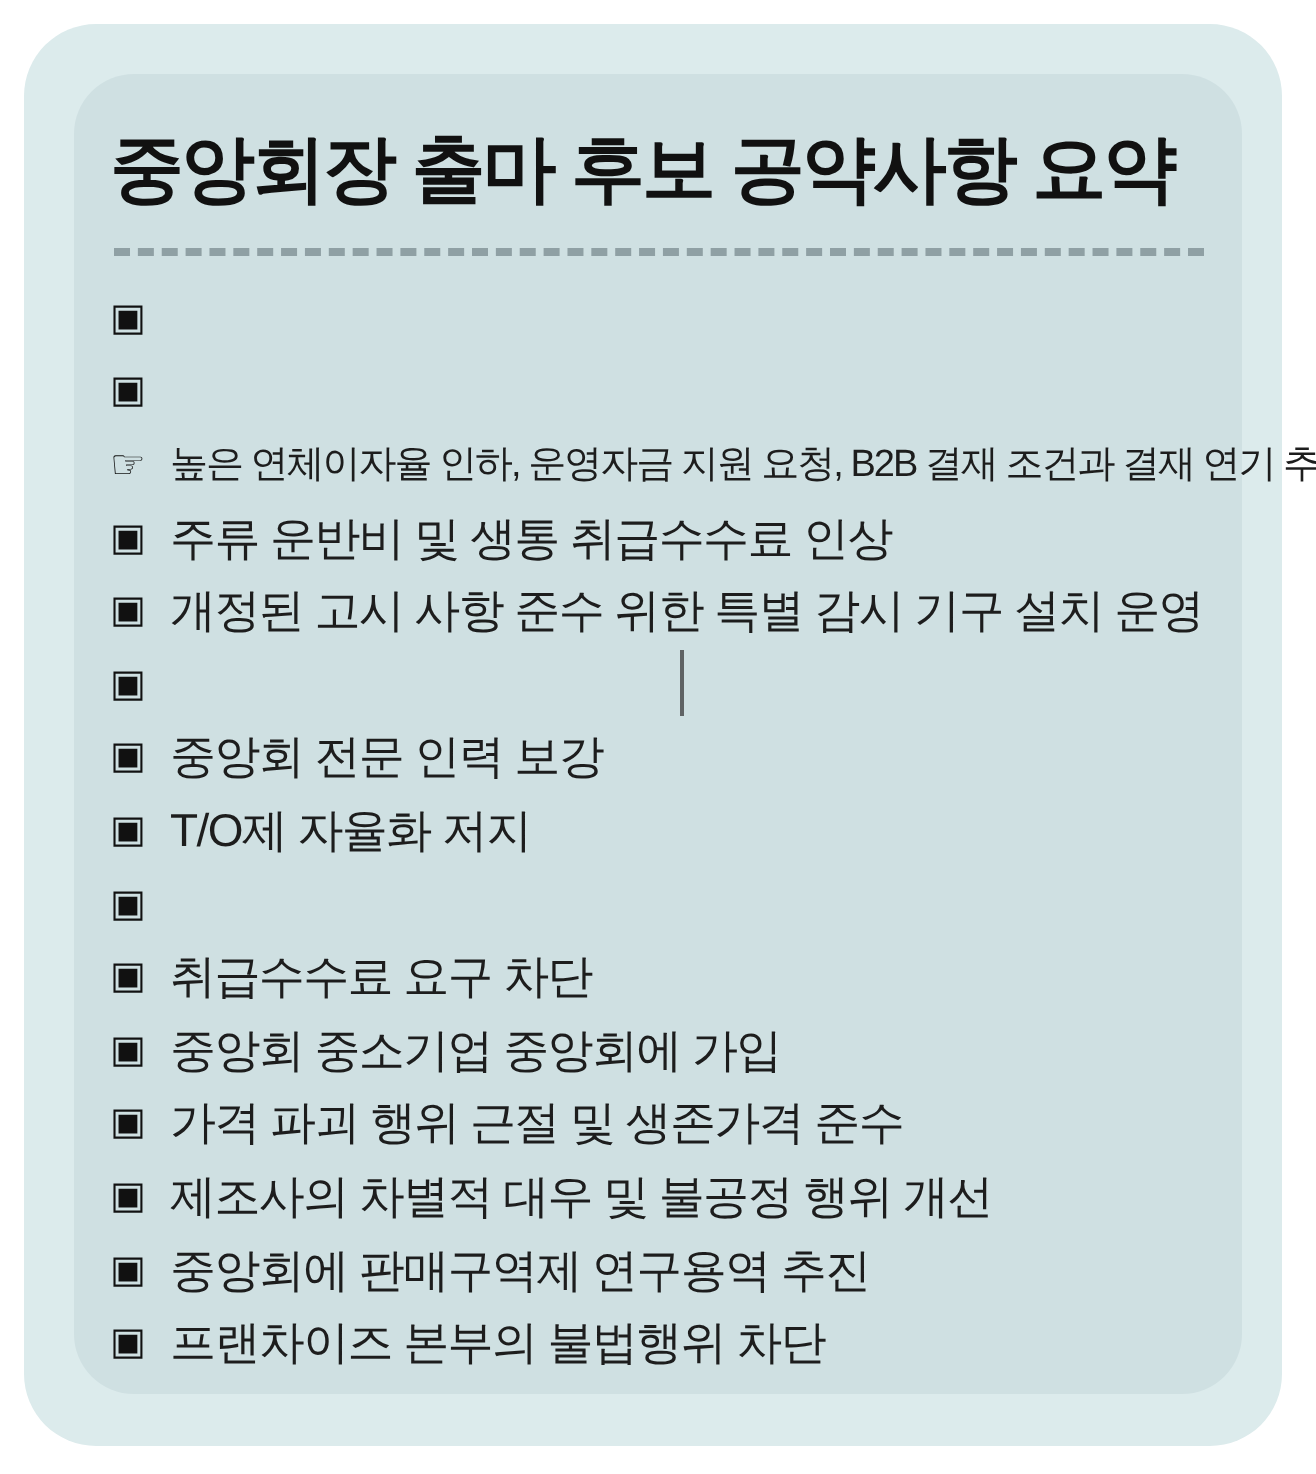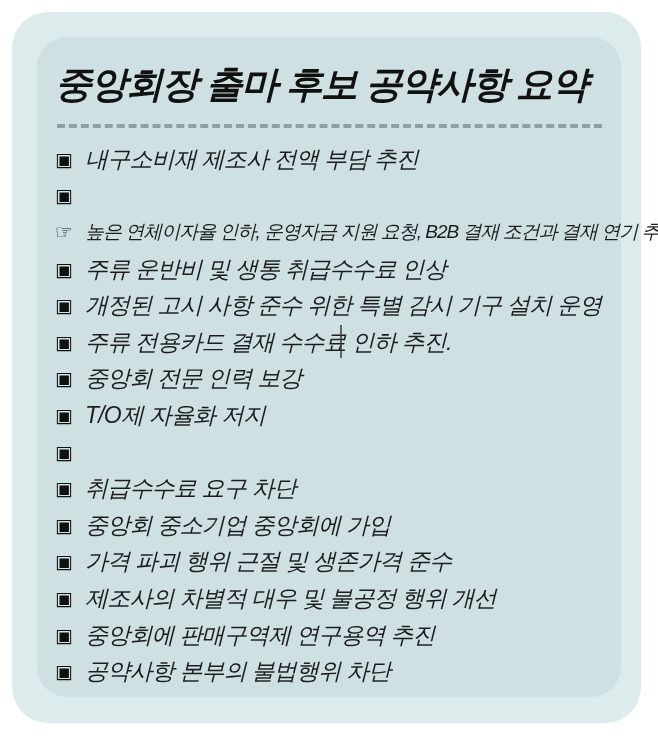--- a/index.html
+++ b/index.html
@@ -17,21 +17,20 @@
   }
   
   .mat {
     position: absolute;
     left: 12px;
     top: 12px;
     width: 629px;
     height: 711px;
     background: #dcebec;
     border-radius: 36px;
-    font-style: italic;
   }
   
   .card {
     position: absolute;
     left: 25px;
     top: 25px;
     width: 584px;
     height: 660px;
     background: #cfe0e2;
     border-radius: 30px;
@@ -106,21 +105,20 @@
     <div class="card">
 
       <h1 class="title">중앙회장 출마 후보 공약사항 요약</h1>
 
       <div class="divider"></div>
 
       <div class="pledge-list">
 
         <div class="row">
           <span class="marker">▣</span>
-          <span>내구소비재 제조사 전액 부담 추진</span>
         </div>
 
         <div class="row">
           <span class="marker">▣</span>
         </div>
 
         <div class="row note">
           <span class="marker">☞</span>
           <span>높은 연체이자율 인하, 운영자금 지원 요청, B2B 결재 조건과 결재 연기 추진)</span>
         </div>
@@ -130,21 +128,20 @@
           <span>주류 운반비 및 생통 취급수수료 인상</span>
         </div>
 
         <div class="row">
           <span class="marker">▣</span>
           <span>개정된 고시 사항 준수 위한 특별 감시 기구 설치 운영</span>
         </div>
 
         <div class="row">
           <span class="marker">▣</span>
-          <span>주류 전용카드 결재 수수료 인하 추진.</span>
           <span class="cursor-artifact"></span>
         </div>
 
         <div class="row">
           <span class="marker">▣</span>
           <span>중앙회 전문 인력 보강</span>
         </div>
 
         <div class="row">
           <span class="marker">▣</span>
@@ -175,19 +172,19 @@
           <span>제조사의 차별적 대우 및 불공정 행위 개선</span>
         </div>
 
         <div class="row">
           <span class="marker">▣</span>
           <span>중앙회에 판매구역제 연구용역 추진</span>
         </div>
 
         <div class="row">
           <span class="marker">▣</span>
-          <span>공약사항 본부의 불법행위 차단</span>
+          <span>프랜차이즈 본부의 불법행위 차단</span>
         </div>
 
       </div>
     </div>
   </div>
 </div>
 
 </body></html>

